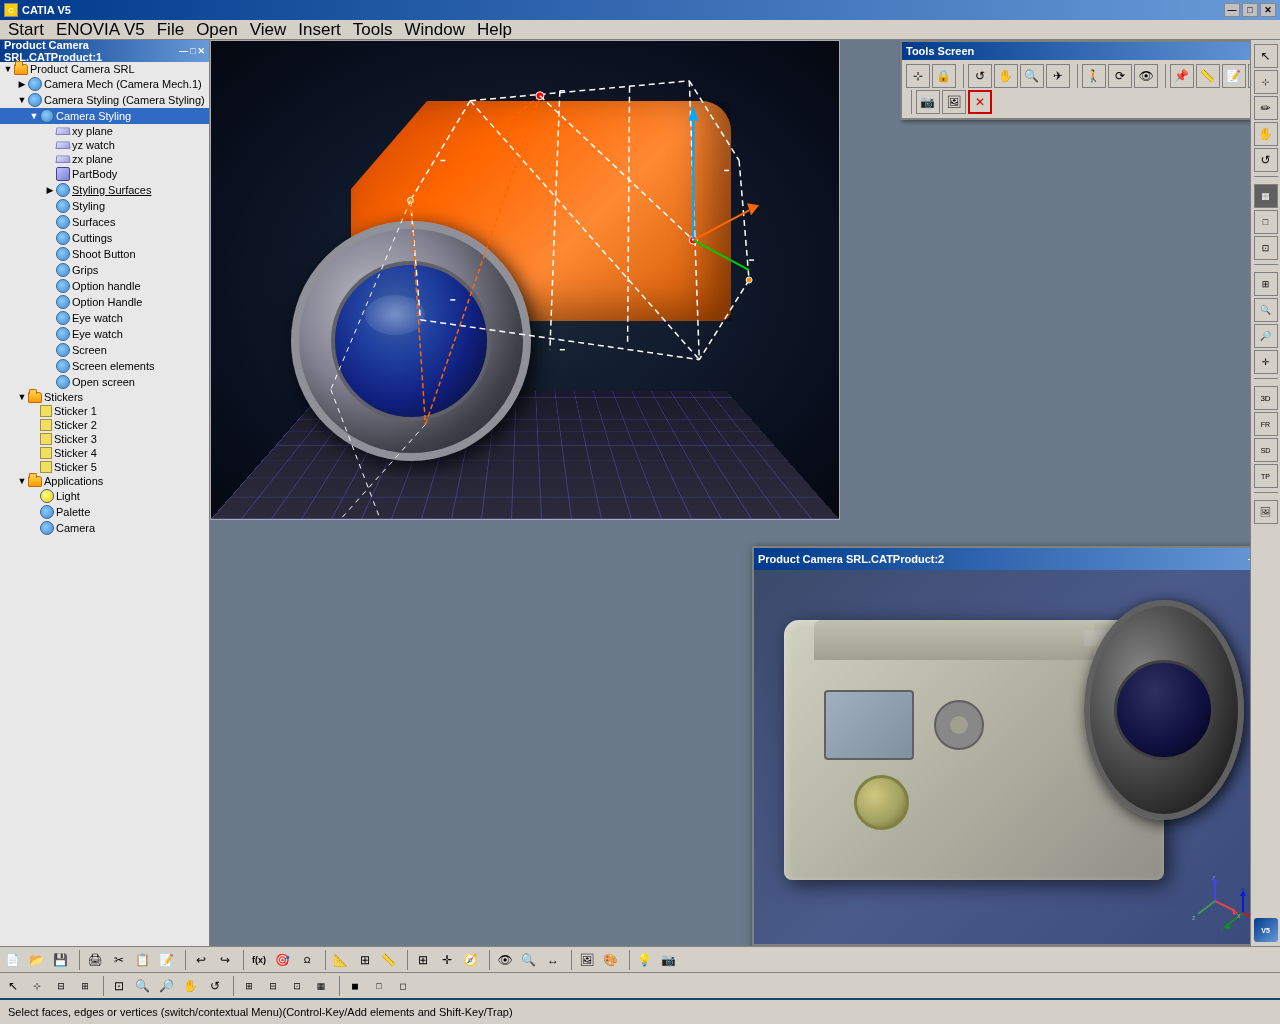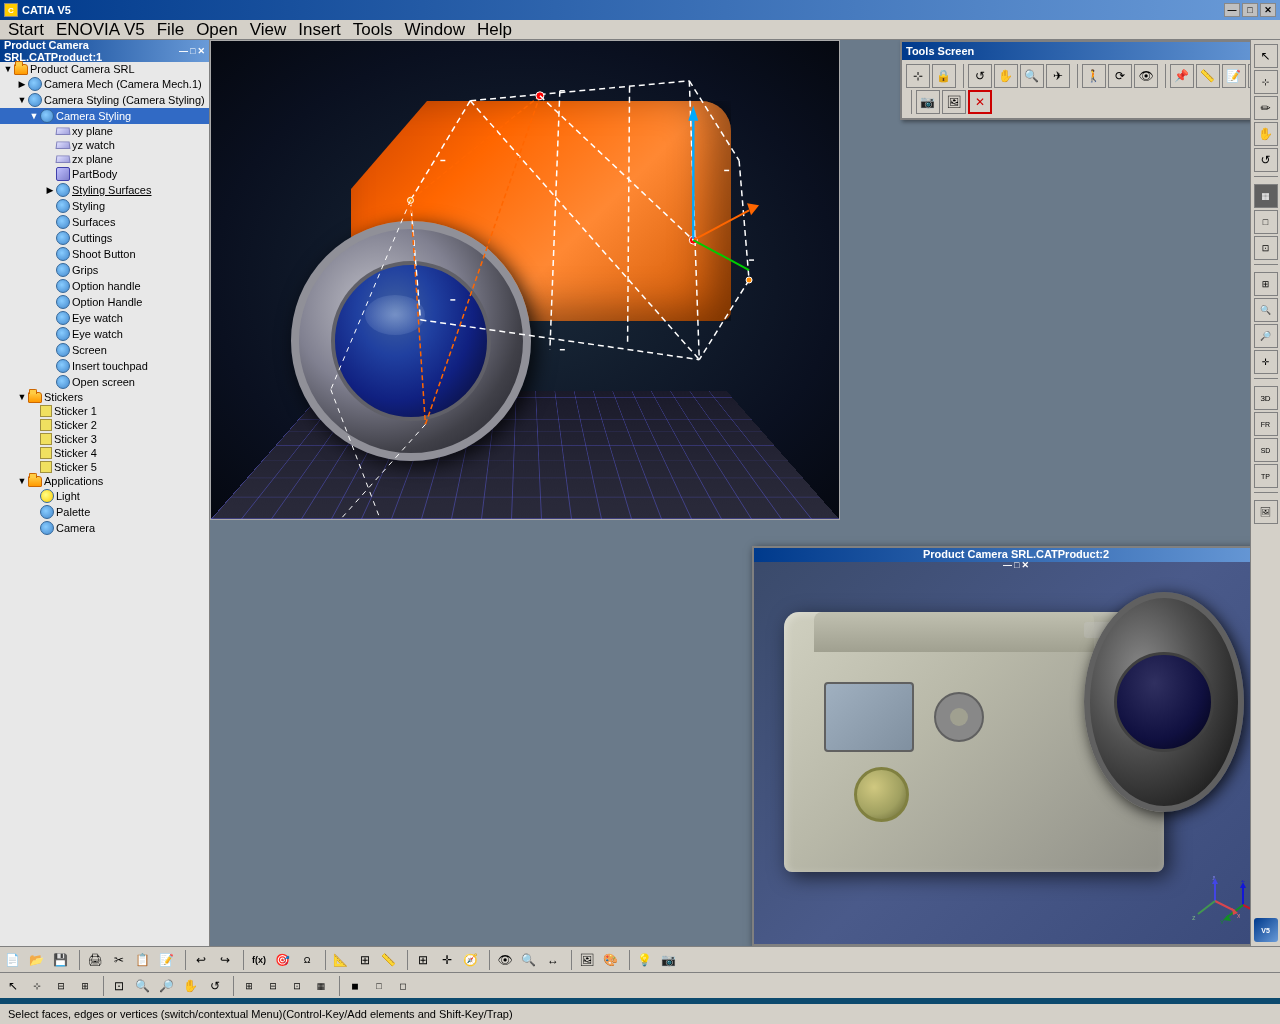--- a/index.html
+++ b/index.html
@@ -288,30 +288,29 @@
       bottom: 0;
       right: 0;
       width: 528px;
       height: 400px;
       background: linear-gradient(135deg, #3a4a6a 0%, #4a5a8a 50%, #3a4a7a 100%);
       border: 2px solid #808080;
       box-shadow: 2px 2px 8px rgba(0,0,0,0.6);
       overflow: hidden;
     }
     #second-viewport-titlebar {
-      height: 14px;
+      height: 22px;
       background: linear-gradient(to right, #003a8c, #6a9bd8);
       color: white;
       font-size: 11px;
       font-weight: bold;
       display: flex;
       align-items: center;
       padding: 0 4px;
       justify-content: space-between;
-      flex-direction: column;
     }
     #second-viewport-content {
       position: relative;
       width: 100%;
       height: calc(100% - 18px);
       overflow: hidden;
     }
 
     
     .camera-render {
@@ -441,21 +440,21 @@
       align-items: center;
       justify-content: center;
       cursor: pointer;
       font-size: 12px;
     }
 
     
     #status-bar {
       height: 26px;
       background: #d4d0c8;
-      border-top: 6px solid #0c4a6e;
+      border-top: 2px solid #0c4a6e;
       display: flex;
       align-items: center;
       padding: 0 8px;
       font-size: 11px;
     }
 
     
     #bottom-toolbar1 {
       height: 26px;
       background: #d4d0c8;
@@ -695,21 +694,21 @@
 
       <div class="tree-item indent-3">
         <span class="expand-btn"></span>
         <span class="geom-icon"></span>
         <span class="tree-label">Screen</span>
       </div>
 
       <div class="tree-item indent-3">
         <span class="expand-btn"></span>
         <span class="geom-icon"></span>
-        <span class="tree-label">Insert touchpad</span>
+        <span class="tree-label">Screen elements</span>
       </div>
 
       <div class="tree-item indent-3">
         <span class="expand-btn"></span>
         <span class="geom-icon"></span>
         <span class="tree-label">Open screen</span>
       </div>
 
       <div class="tree-item indent-1">
         <span class="expand-btn">▼</span>

